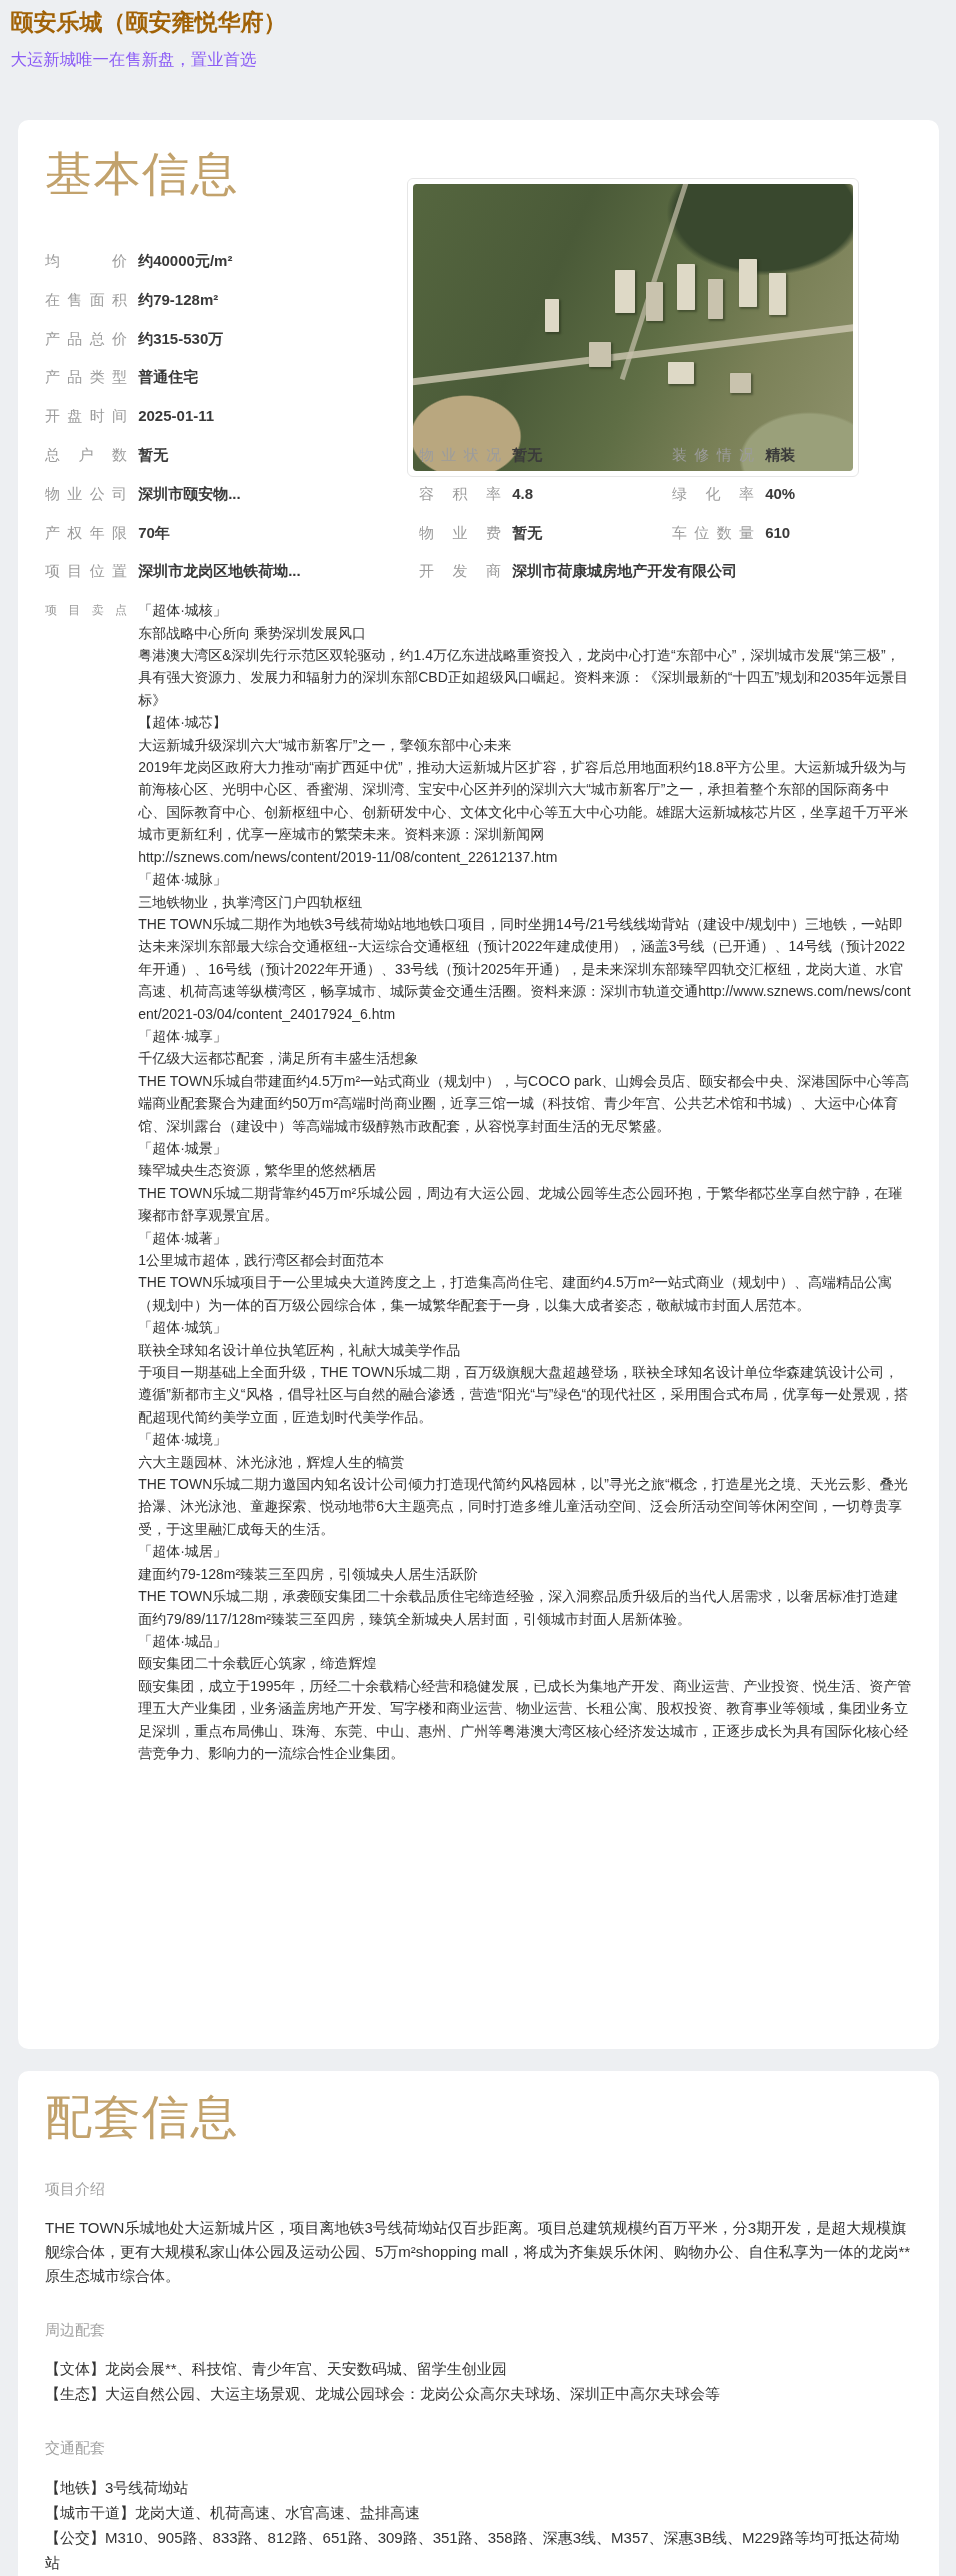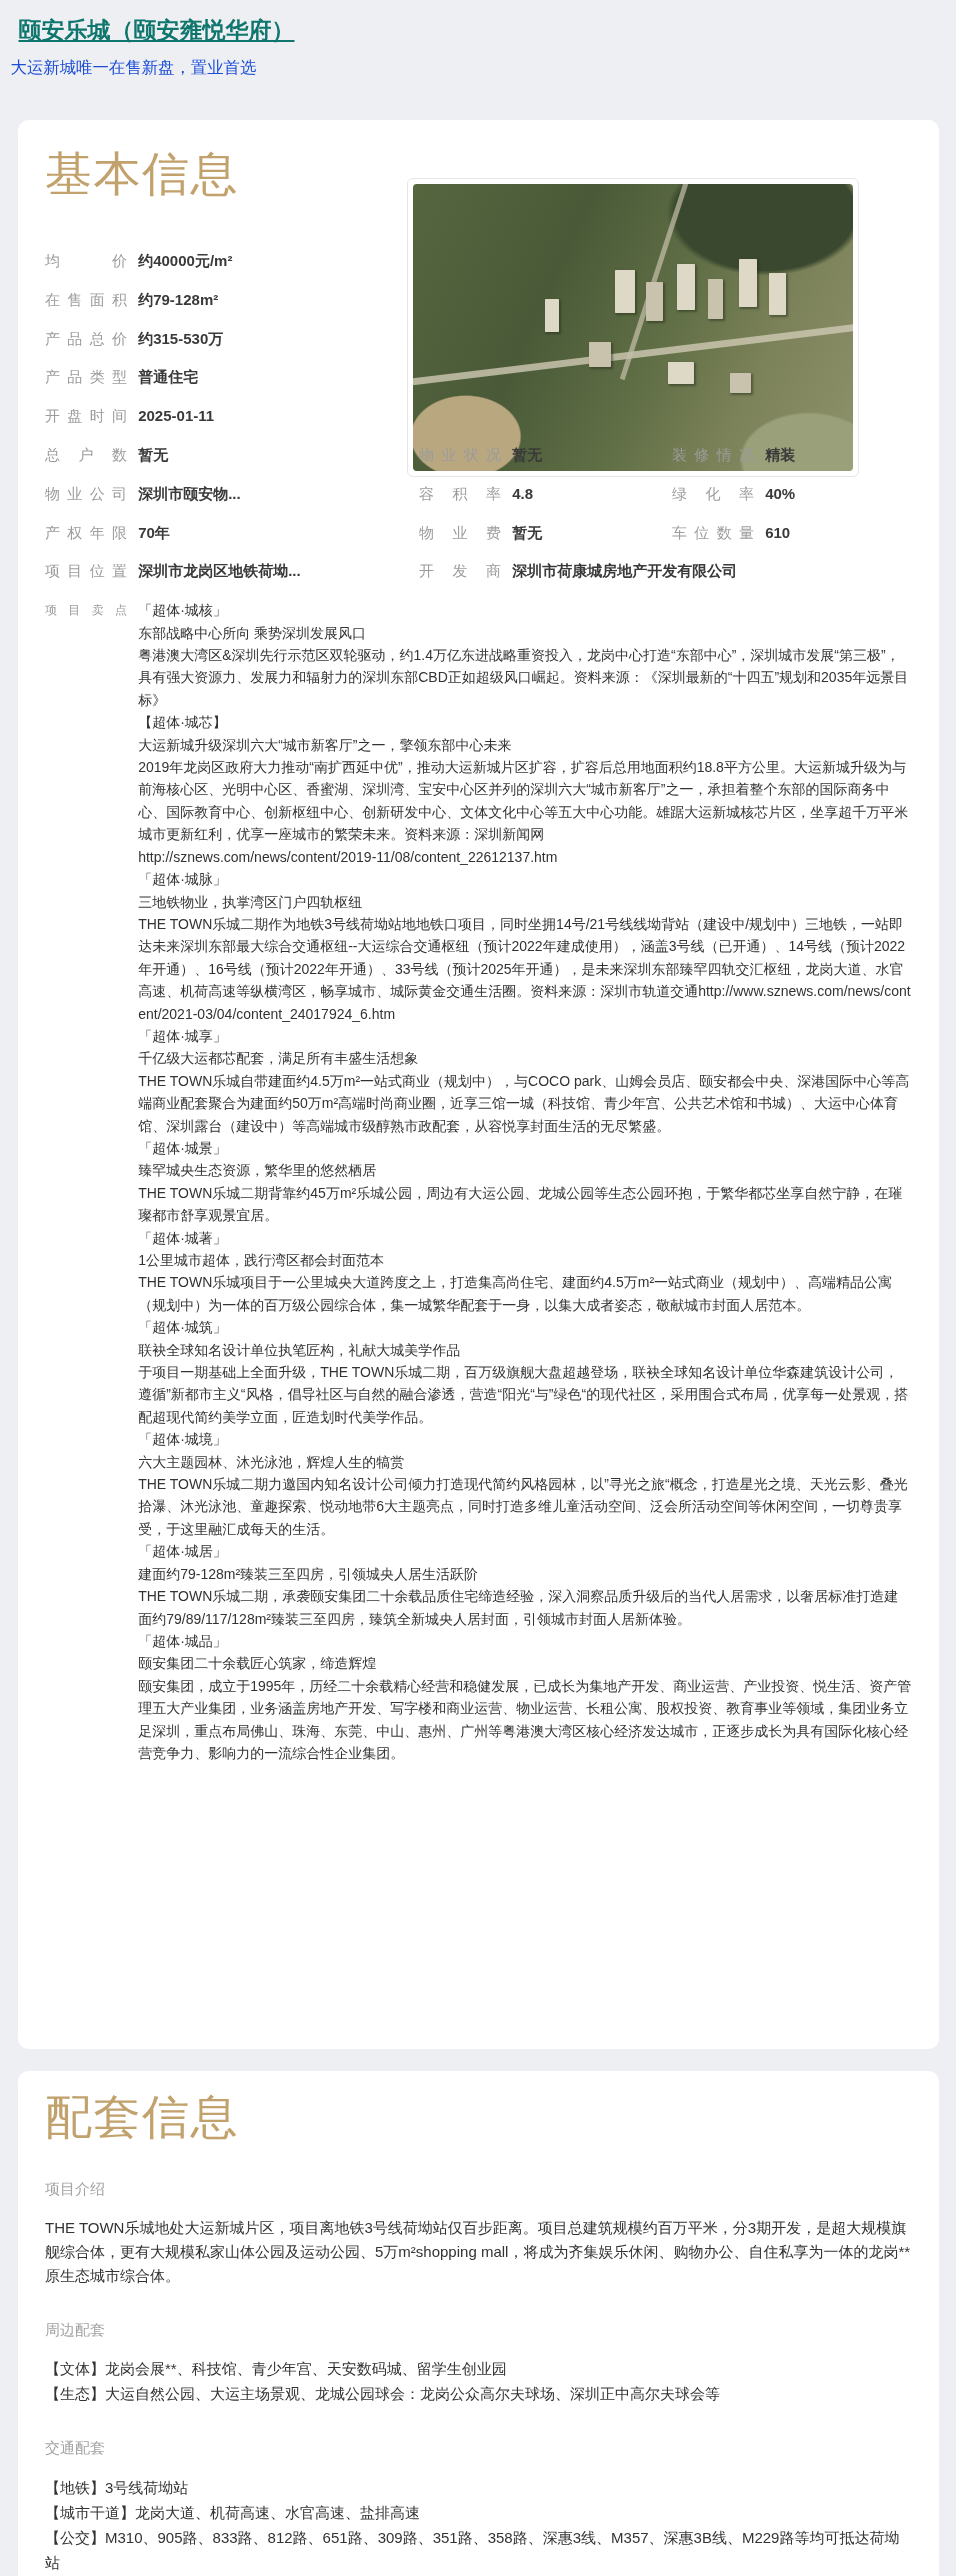--- a/index.html
+++ b/index.html
@@ -3,22 +3,22 @@
 <meta charset="utf-8">
 <style>
   html,body{margin:0;padding:0;}
   body{
     width:957px;height:2576px;overflow:hidden;position:relative;
     background:#edeff2;
     font-family:"Liberation Sans","DejaVu Sans",sans-serif;
     -webkit-font-smoothing:antialiased;
   }
   .page-header{padding:6px 0 0 10.5px;}
-  .page-title{font-size:23px;font-weight:700;color:#0f766e;line-height:1.4;margin:8px;text-decoration:underline;}
-  .page-subtitle{font-size:16.4px;color:#1d4ed8;margin-top:10.5px;line-height:1.3;}
+  .page-title{font-size:23px;font-weight:700;color:#a16207;line-height:1.4;margin:0;}
+  .page-subtitle{font-size:16.4px;color:#8b5cf6;margin-top:10.5px;line-height:1.3;}
 
   .card{
     position:absolute;left:18px;width:921px;background:#ffffff;
     border-radius:10.5px;box-sizing:border-box;overflow:hidden;
   }
   .card-basic{top:120px;height:1929px;padding:27px 27px 30px 27px;}
   .card-fac{top:2071px;height:523px;padding:19.4px 27px 30px 27px;}
 
   .section-title{font-size:47px;color:#c2a26c;font-weight:400;letter-spacing:1.5px;margin:0;line-height:1.15;}
 

